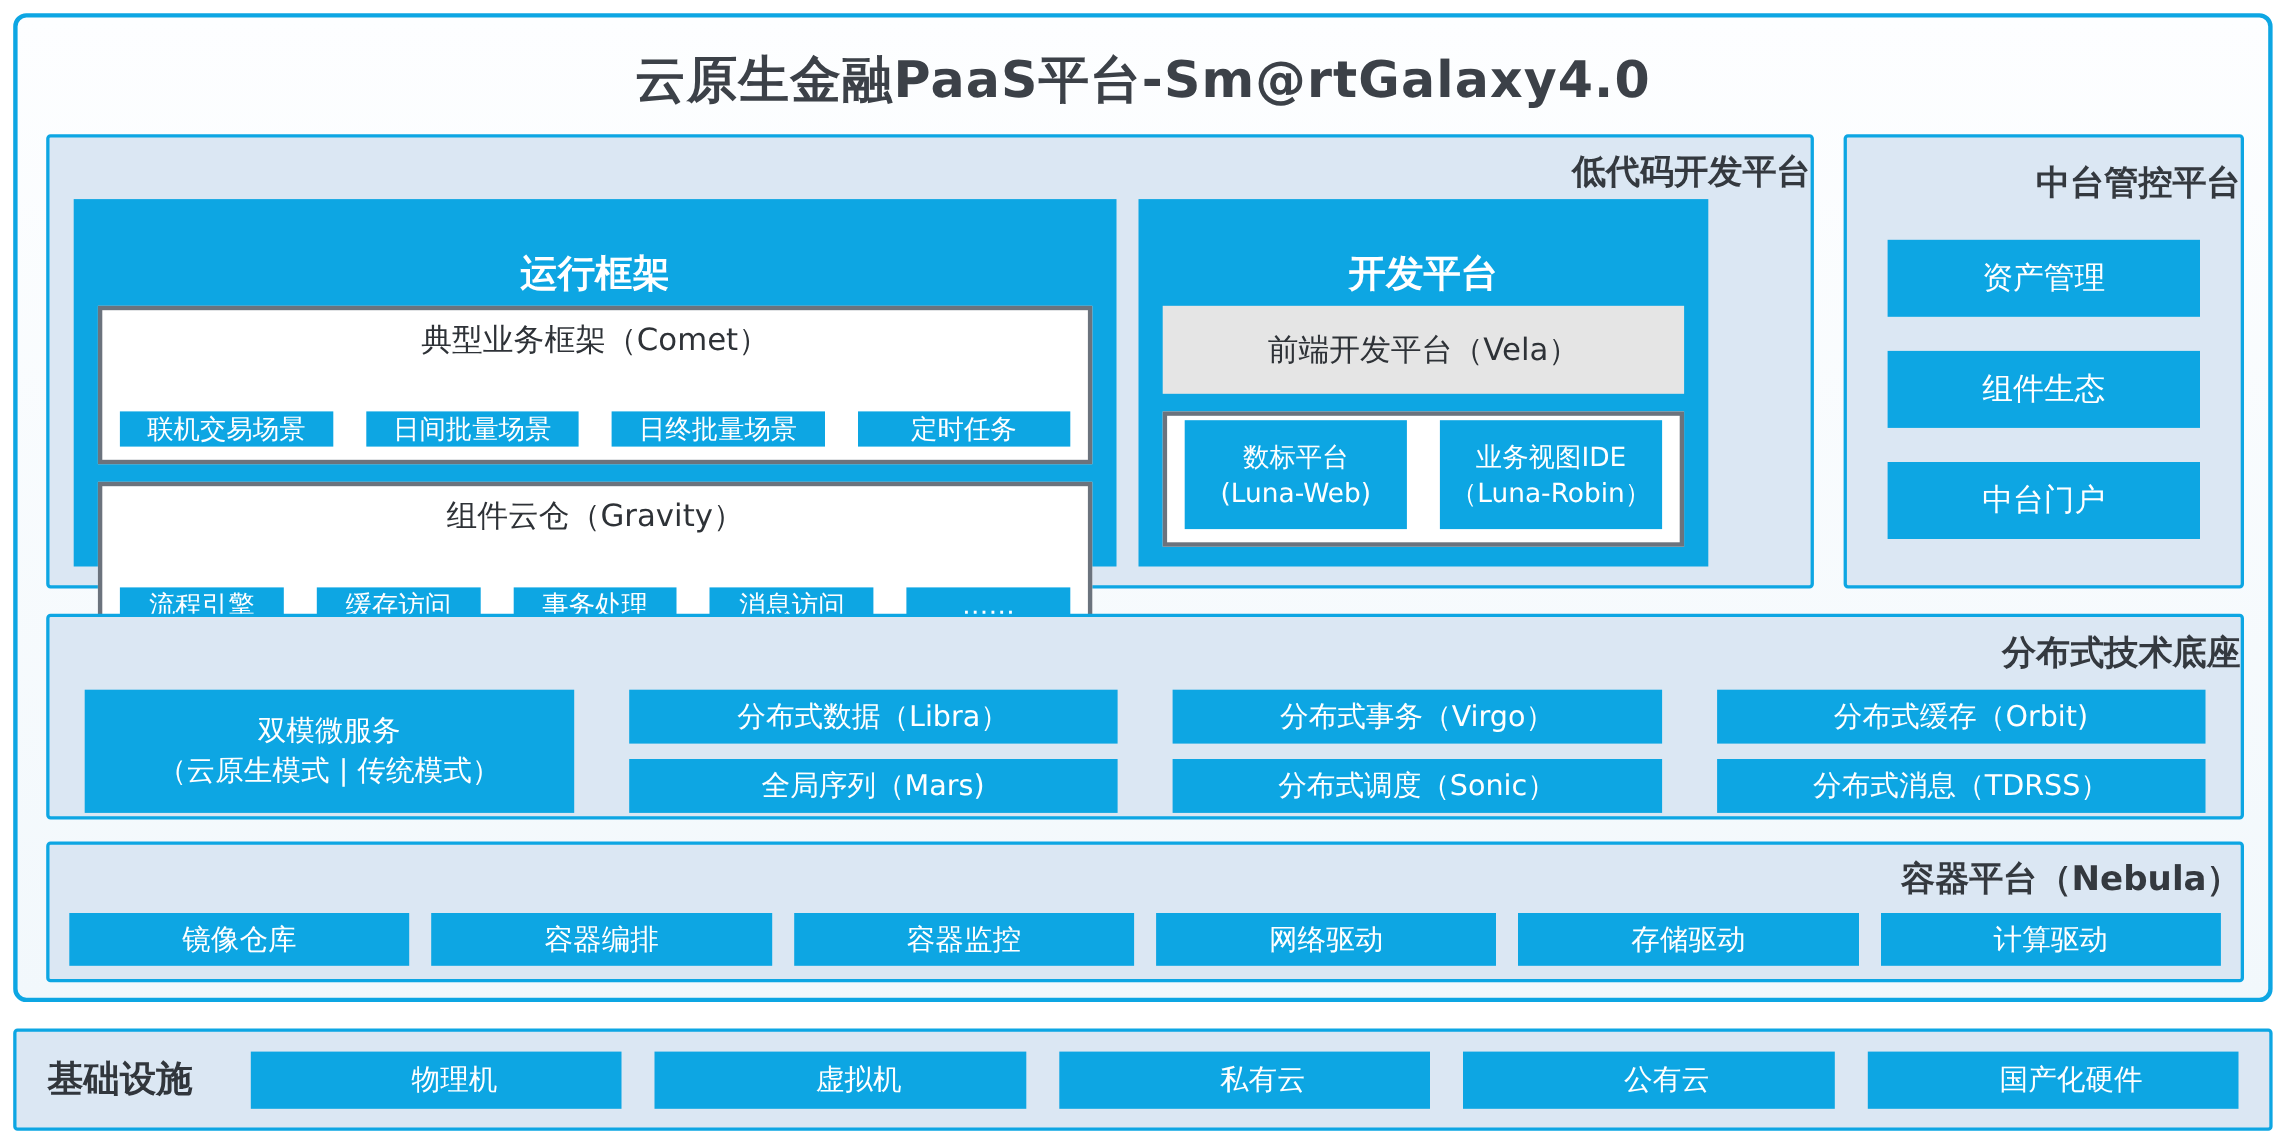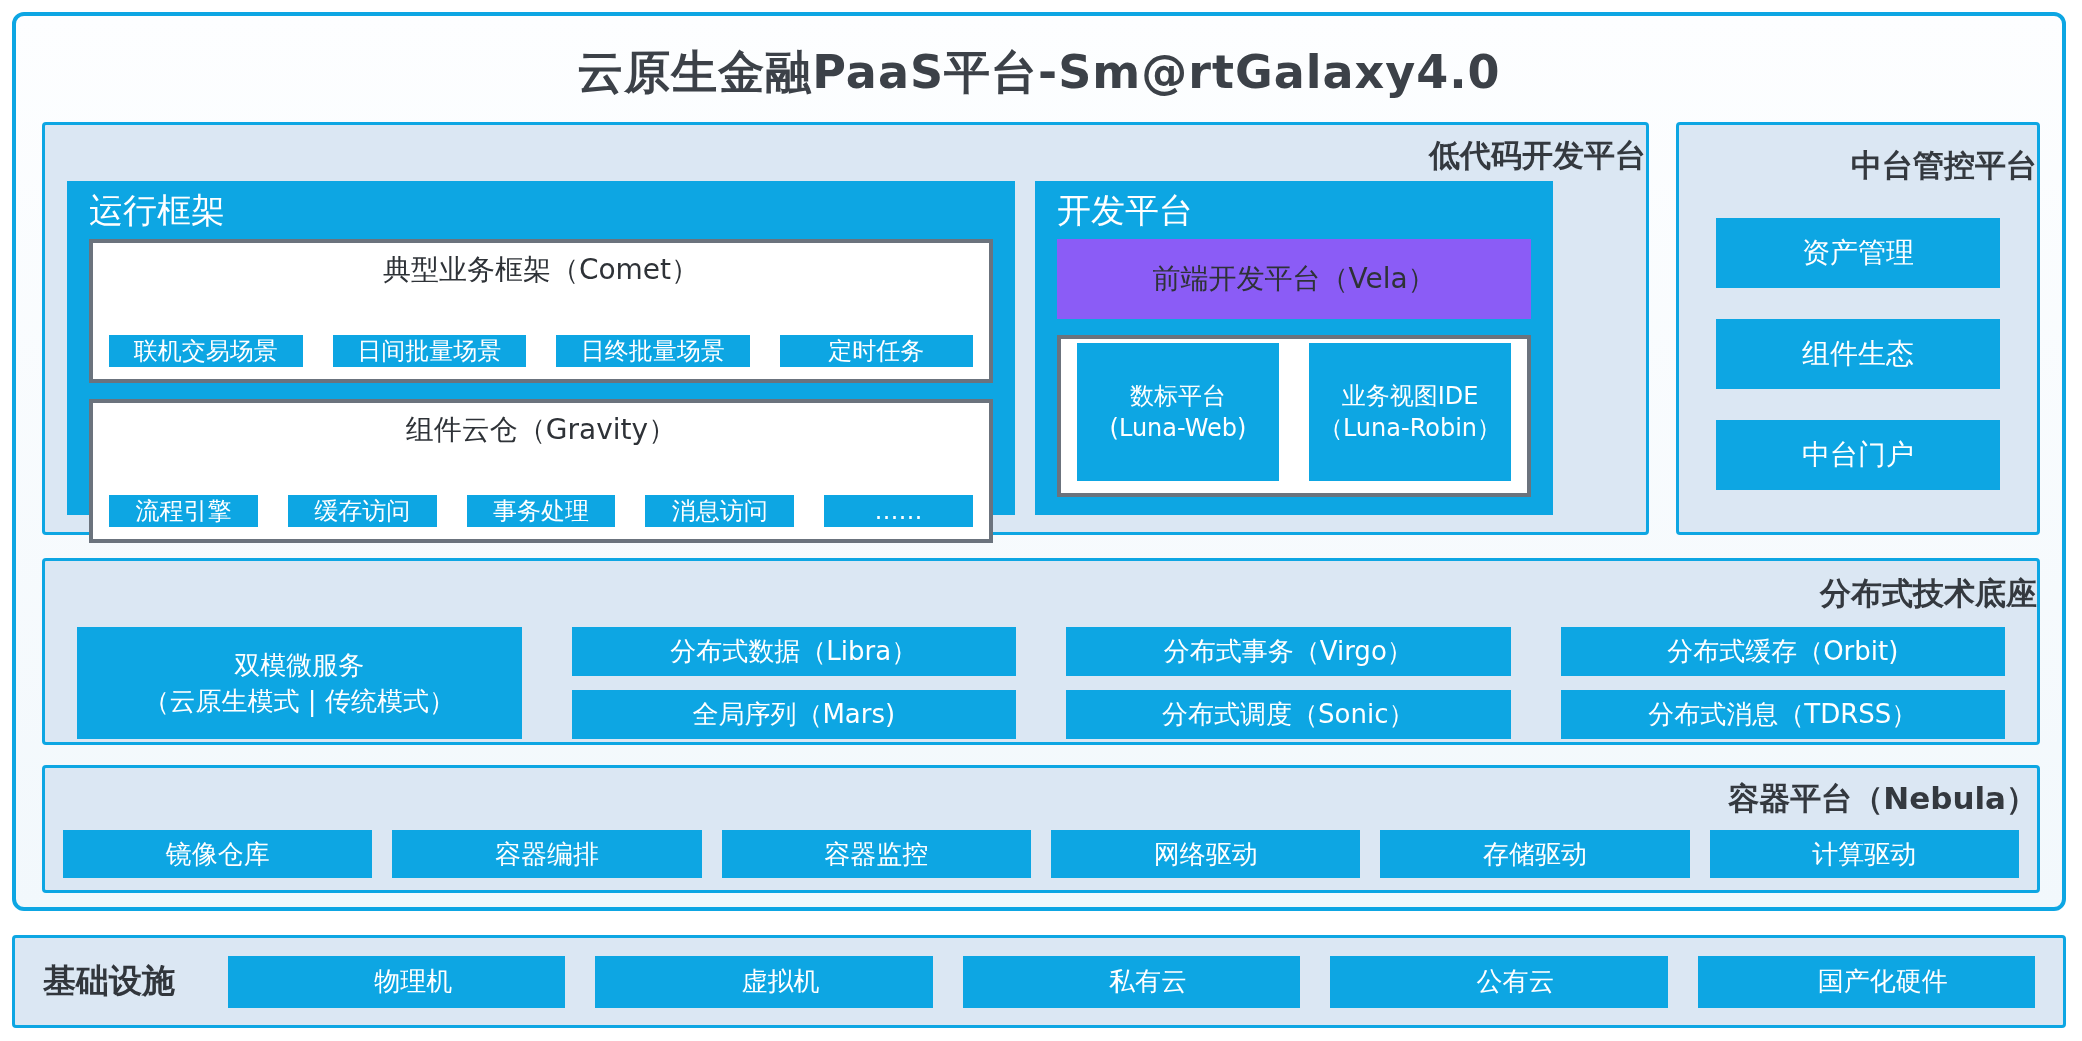--- a/index.html
+++ b/index.html
@@ -35,38 +35,38 @@
   
   .lowcode{left:26px;top:106px;width:1607px;height:413px;}
   .lowcode .panel-title{margin-top:10px;}
   .blue-section{
     position:absolute;background:var(--accent);
     display:flex;flex-direction:column;padding:0 22px 18px;
   }
   .runtime{left:22px;top:56px;width:948px;height:334px;}
   .devplat{left:990px;top:56px;width:518px;height:334px;}
   .blue-header{
-    color:#fff;font-size:34px;font-weight:normal;
-    height:58px;line-height:58px;flex:0 0 58px;
+    color:#fff;font-size:34px;font-weight:bold;text-align:center;
+    height:58px;line-height:58px;flex:0 0 58px;margin-top:39px;
   }
   .white-box{
     background:#fff;border:4px solid var(--gray-border);
     padding:4px 16px 12px;display:flex;flex-direction:column;flex:1;gap:36px;
   }
   .white-box + .white-box{margin-top:16px;}
   .box-title{
     font-size:28px;color:#2e3237;text-align:center;margin:4px 0 10px;flex:0 0 auto;
   }
   .btn-row{display:flex;gap:30px;flex:1;align-items:stretch;}
   .node{
     background:var(--accent);color:#fff;font-size:24px;
     display:flex;align-items:center;justify-content:center;text-align:center;flex:1;
   }
   .vela-box{
-    background:#8b5cf6;flex:0 0 80px;display:flex;align-items:center;justify-content:center;
+    background:#e5e5e5;flex:0 0 80px;display:flex;align-items:center;justify-content:center;
     font-size:28px;color:#2e3237;margin-bottom:16px;
   }
   .luna-box{flex:1;}
   .node-2line{line-height:32px;font-size:24px;}
   
   .midplat{left:1660px;top:106px;width:364px;height:413px;}
   .midplat .panel-title{margin-top:20px;}
   .midplat .node{
     flex:none;display:flex;width:284px;height:70px;margin:31px auto 0;font-size:28px;
   }

